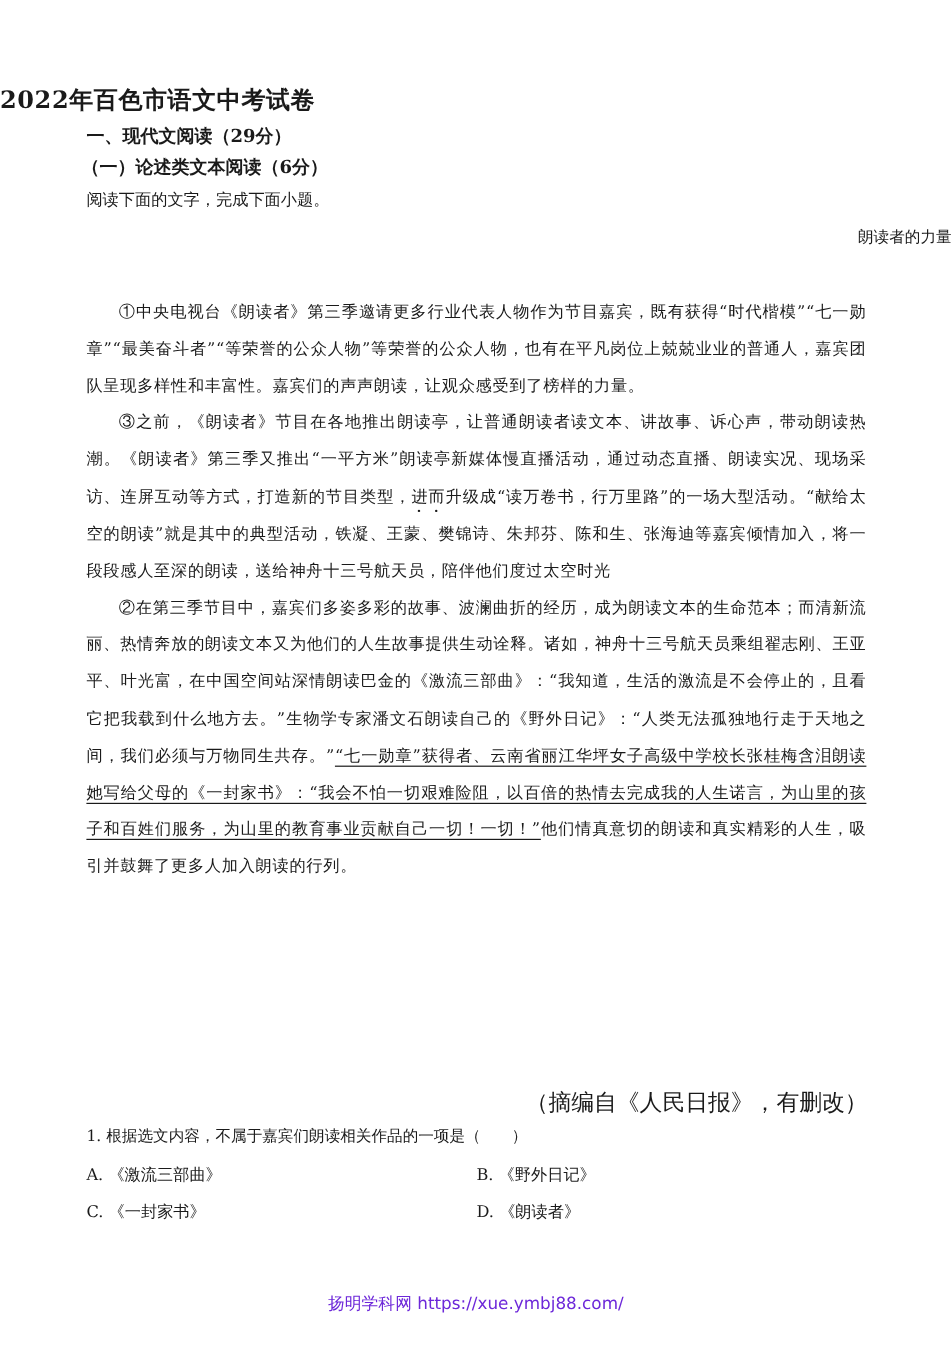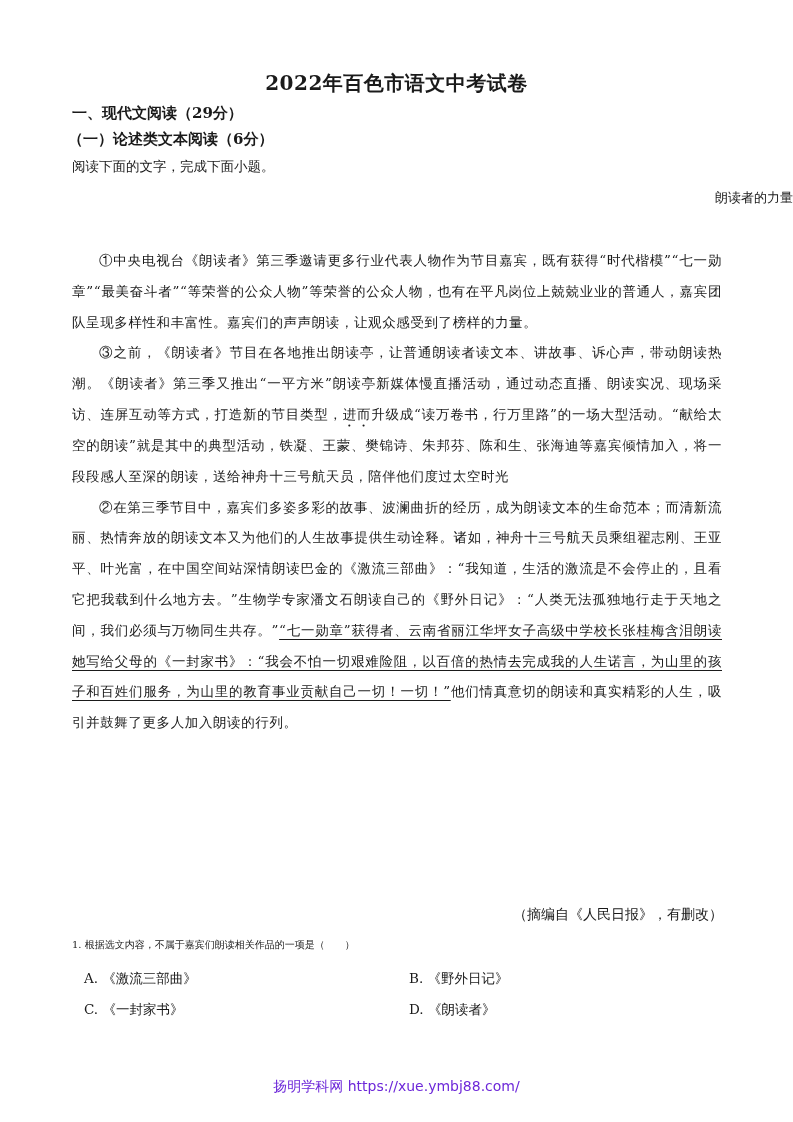--- a/index.html
+++ b/index.html
@@ -1,33 +1,33 @@
 <!DOCTYPE html>
 <html><head>
 <meta charset="utf-8">
 <style>
   html, body { margin: 0; padding: 0; background: #ffffff; }
   body { width: 793px; height: 1122px; position: relative; overflow: hidden;
          font-family: "DejaVu Serif", "Liberation Serif", serif; color: #1a1a1a; }
   .page { position: absolute; left: 0; top: 0; width: 793px; height: 1122px; }
-  .title { position: absolute; top: 70px; left: 0; width: 793px; text-align: center;
+  .title { position: absolute; top: 70px; left: 0; width: 793px; 
            font-size: 20px; font-weight: bold; letter-spacing: 0.5px; }
   .sec1 { position: absolute; top: 104px; left: 72px; font-size: 15px; font-weight: bold; }
   .sec2 { position: absolute; top: 130px; left: 68px; font-size: 15px; font-weight: bold; }
   .instr { position: absolute; top: 158px; left: 72px; font-size: 13.5px; }
   .art-title { position: absolute; top: 189px; left: 0; width: 793px; text-align: right; font-size: 13px; font-family: Liberation Serif, serif; }
   .art-author { position: absolute; top: 220px; left: 0; width: 793px; text-align: center; font-size: 13px; }
   .body { position: absolute; top: 245px; left: 72px; width: 650px; font-size: 13.5px;
           line-height: 30.8px; text-align: justify; letter-spacing: 0.6px; }
   .body p { margin: 0; text-indent: 2em; }
   .ul { text-decoration: underline; text-underline-offset: 4px; }
   .dot { text-emphasis: dot; text-emphasis-position: under; -webkit-text-emphasis: dot; -webkit-text-emphasis-position: under; }
-  .source { position: absolute; top: 906px; right: 70px; font-size: 14px; }
-  .question { position: absolute; top: 938px; left: 72px; font-size: 10px; }
-  .opt { position: absolute; font-size: 13.5px; margin-left: 12px; }
+  .source { position: absolute; top: 906px; right: 70px; font-size: 19px; }
+  .question { position: absolute; top: 938px; left: 72px; font-size: 13px; }
+  .opt { position: absolute; font-size: 13.5px; }
   .optA { top: 970px; left: 72px; }
   .optB { top: 970px; left: 397px; }
   .optC { top: 1001px; left: 72px; }
   .optD { top: 1001px; left: 397px; }
   .footer { position: absolute; top: 1078px; left: 0; width: 793px; text-align: center;
             font-family: "DejaVu Sans", "Liberation Sans", sans-serif; font-size: 14px; color: #6d28d9; }
 </style>
 </head>
 <body>
 

